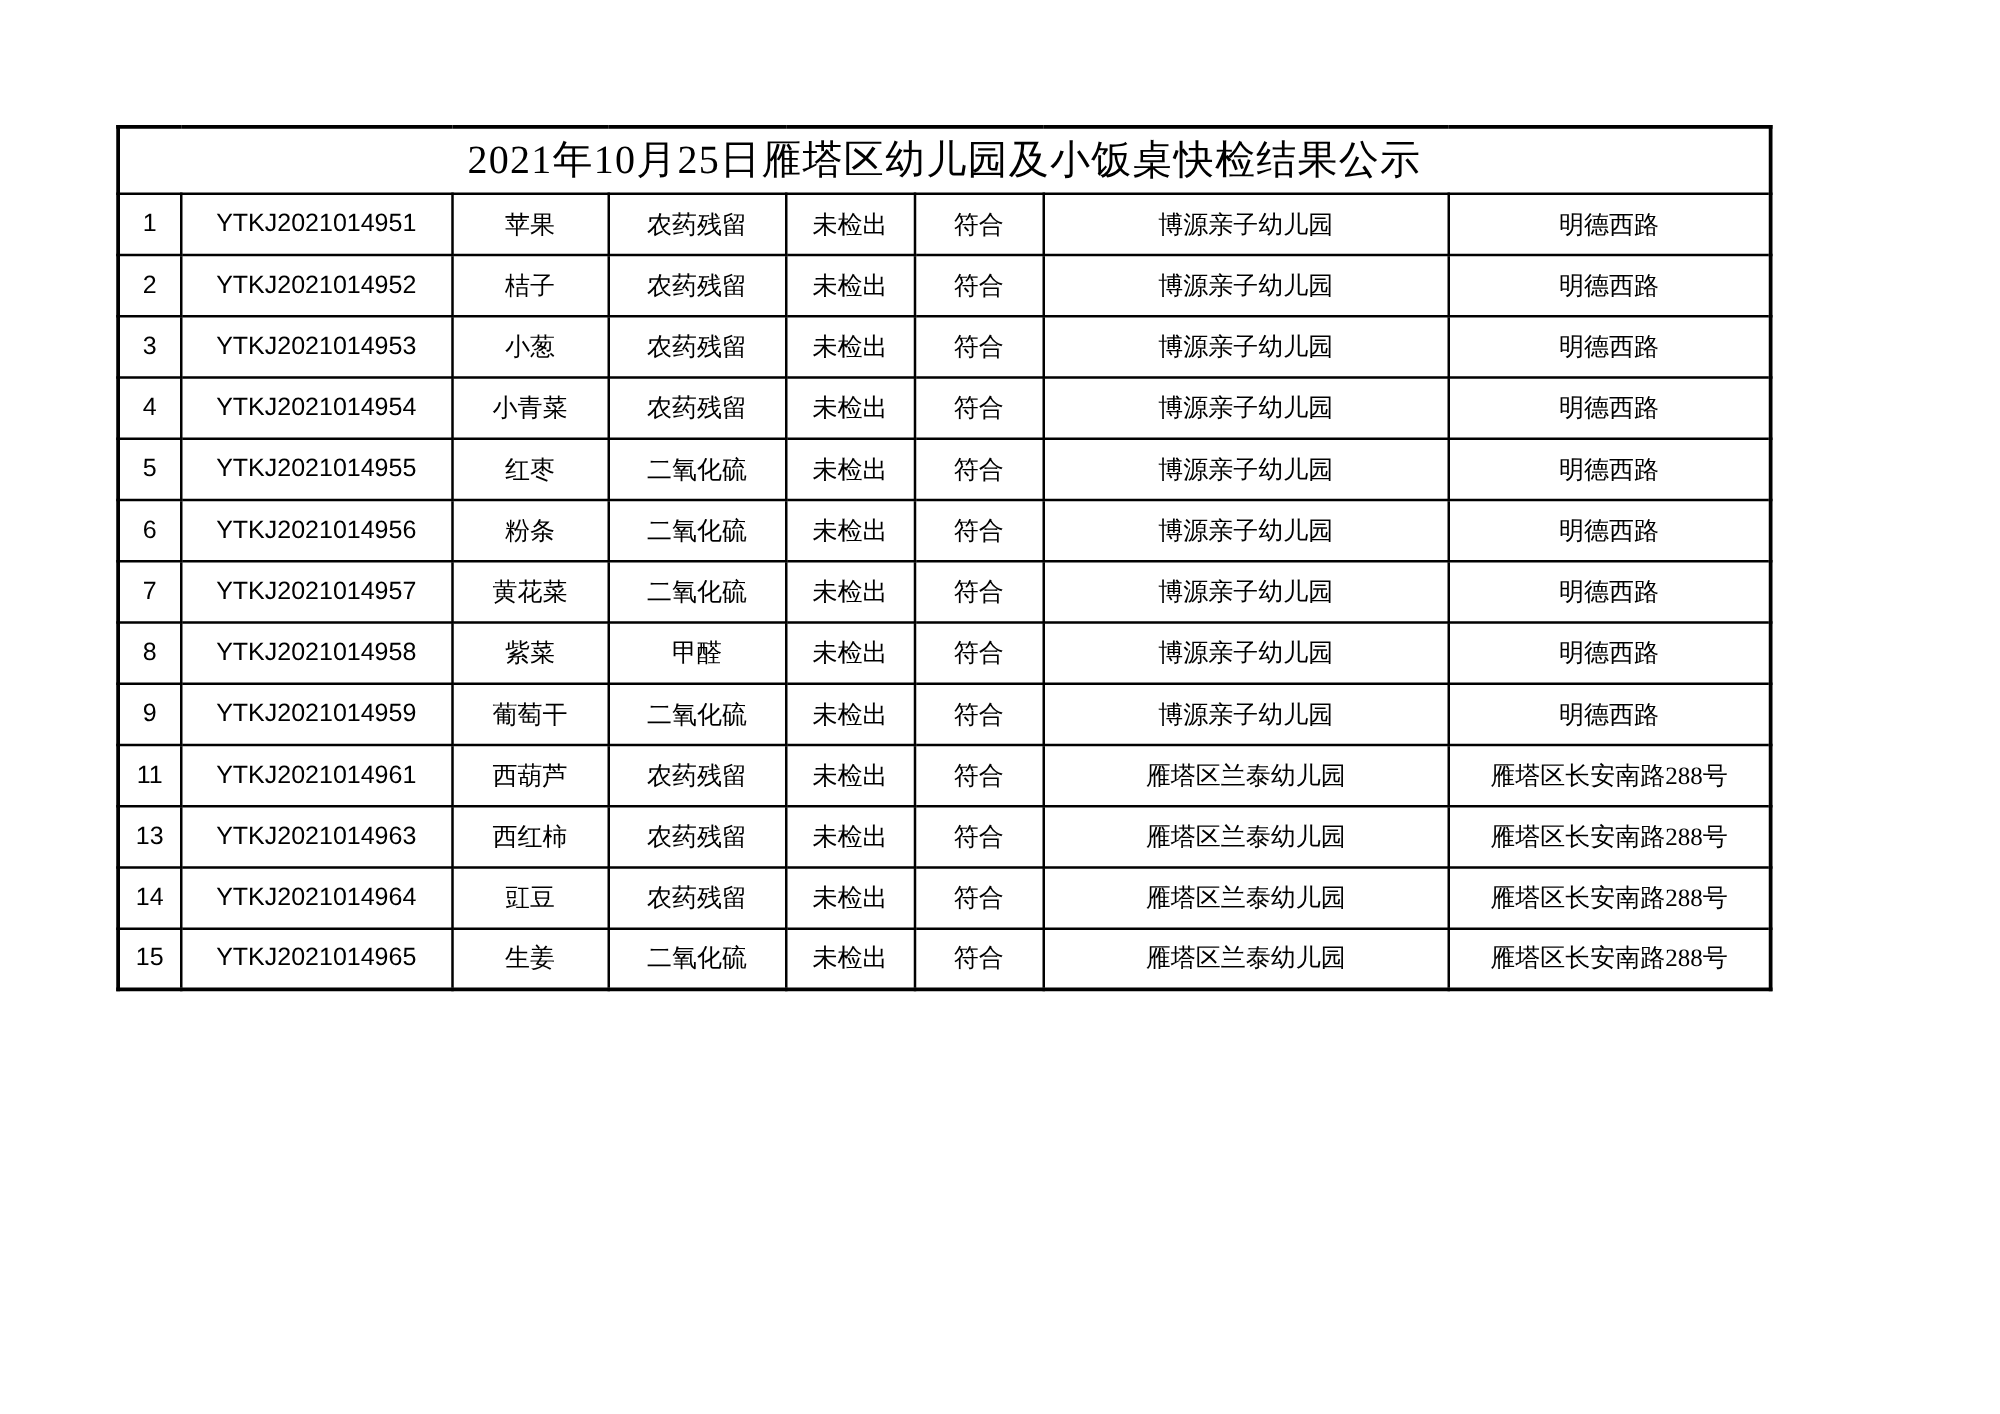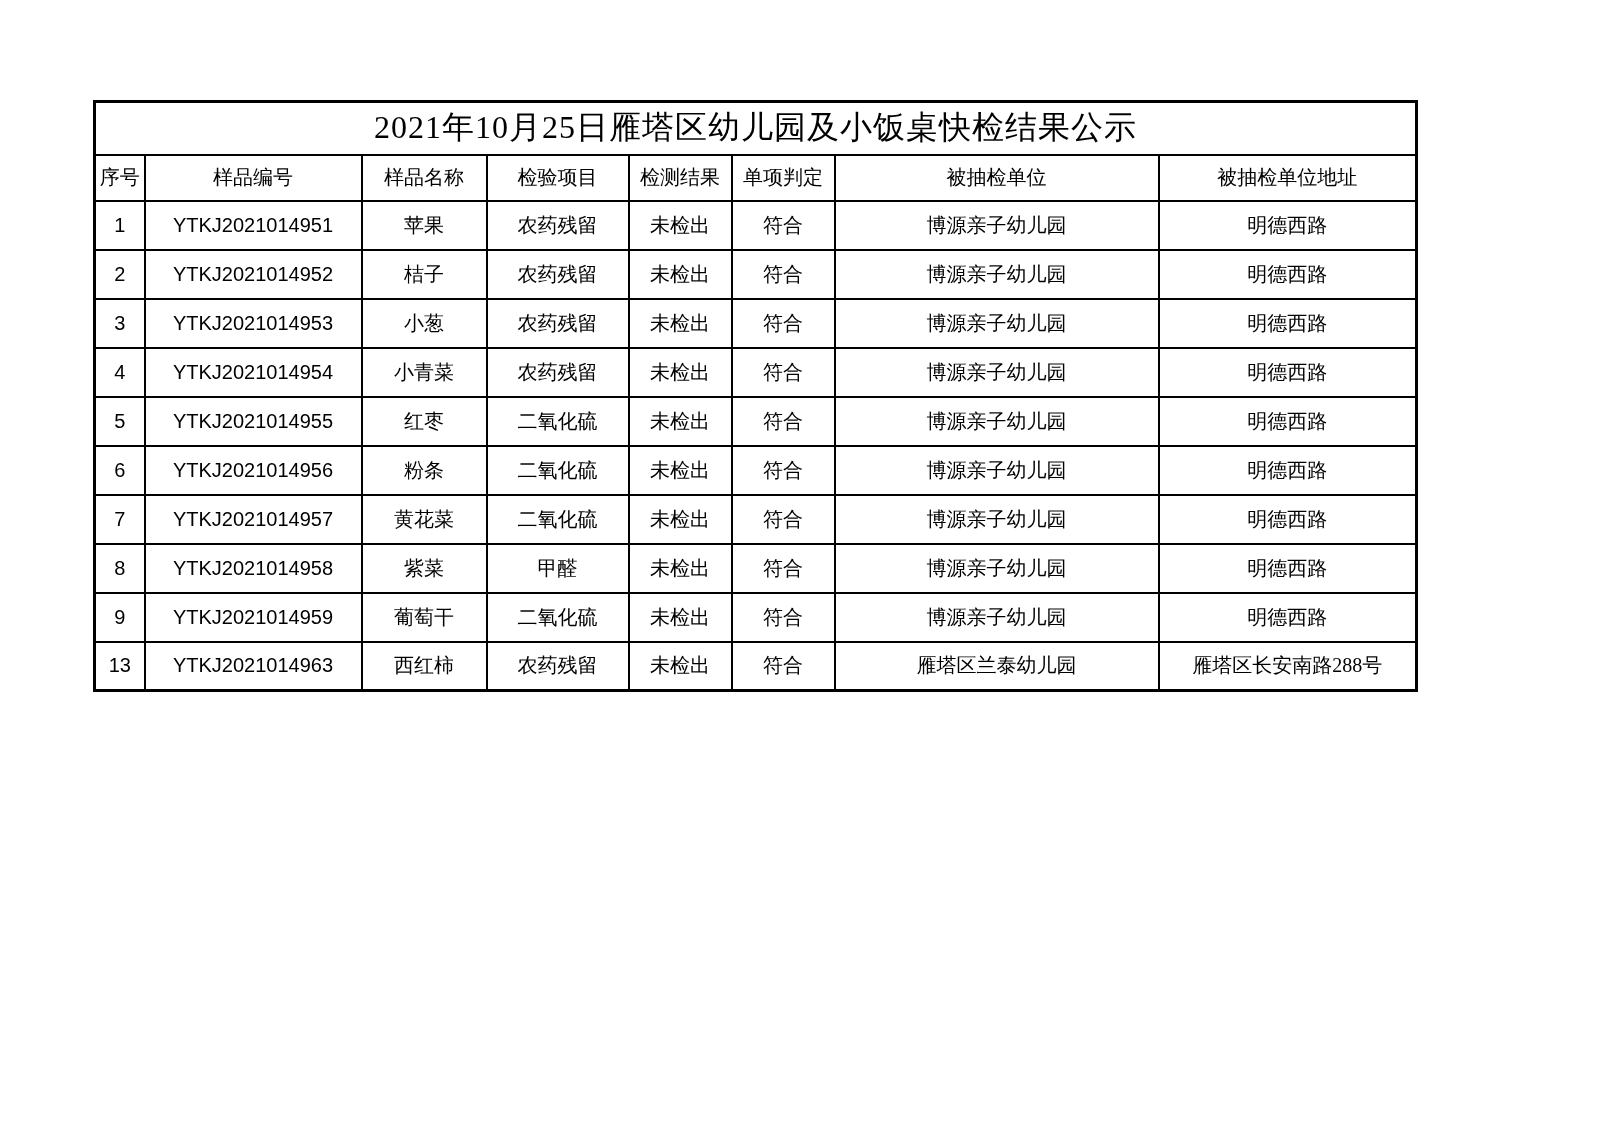--- a/index.html
+++ b/index.html
@@ -67,30 +67,20 @@
       <col style="width:142px">
       <col style="width:103px">
       <col style="width:103px">
       <col style="width:324px">
       <col style="width:258px">
     </colgroup>
     <thead>
       <tr>
         <td class="title-cell" colspan="8">2021年10月25日雁塔区幼儿园及小饭桌快检结果公示</td>
       </tr>
-      <tr>
-          <th>序号</th>
-          <th>样品编号</th>
-          <th>样品名称</th>
-          <th>检验项目</th>
-          <th>检测结果</th>
-          <th>单项判定</th>
-          <th>被抽检单位</th>
-          <th>被抽检单位地址</th>
-        </tr>
     </thead>
     <tbody>
         <tr>
           <td class="num">1</td>
           <td class="num">YTKJ2021014951</td>
           <td>苹果</td>
           <td>农药残留</td>
           <td>未检出</td>
           <td>符合</td>
           <td>博源亲子幼儿园</td>
@@ -170,24 +160,54 @@
           <td class="num">9</td>
           <td class="num">YTKJ2021014959</td>
           <td>葡萄干</td>
           <td>二氧化硫</td>
           <td>未检出</td>
           <td>符合</td>
           <td>博源亲子幼儿园</td>
           <td>明德西路</td>
         </tr>
         <tr>
+          <td class="num">11</td>
+          <td class="num">YTKJ2021014961</td>
+          <td>西葫芦</td>
+          <td>农药残留</td>
+          <td>未检出</td>
+          <td>符合</td>
+          <td>雁塔区兰泰幼儿园</td>
+          <td>雁塔区长安南路288号</td>
+        </tr>
+        <tr>
           <td class="num">13</td>
           <td class="num">YTKJ2021014963</td>
           <td>西红柿</td>
           <td>农药残留</td>
+          <td>未检出</td>
+          <td>符合</td>
+          <td>雁塔区兰泰幼儿园</td>
+          <td>雁塔区长安南路288号</td>
+        </tr>
+        <tr>
+          <td class="num">14</td>
+          <td class="num">YTKJ2021014964</td>
+          <td>豇豆</td>
+          <td>农药残留</td>
+          <td>未检出</td>
+          <td>符合</td>
+          <td>雁塔区兰泰幼儿园</td>
+          <td>雁塔区长安南路288号</td>
+        </tr>
+        <tr>
+          <td class="num">15</td>
+          <td class="num">YTKJ2021014965</td>
+          <td>生姜</td>
+          <td>二氧化硫</td>
           <td>未检出</td>
           <td>符合</td>
           <td>雁塔区兰泰幼儿园</td>
           <td>雁塔区长安南路288号</td>
         </tr>
       </tbody>
   </table>
 </div>
 
 </body></html>

